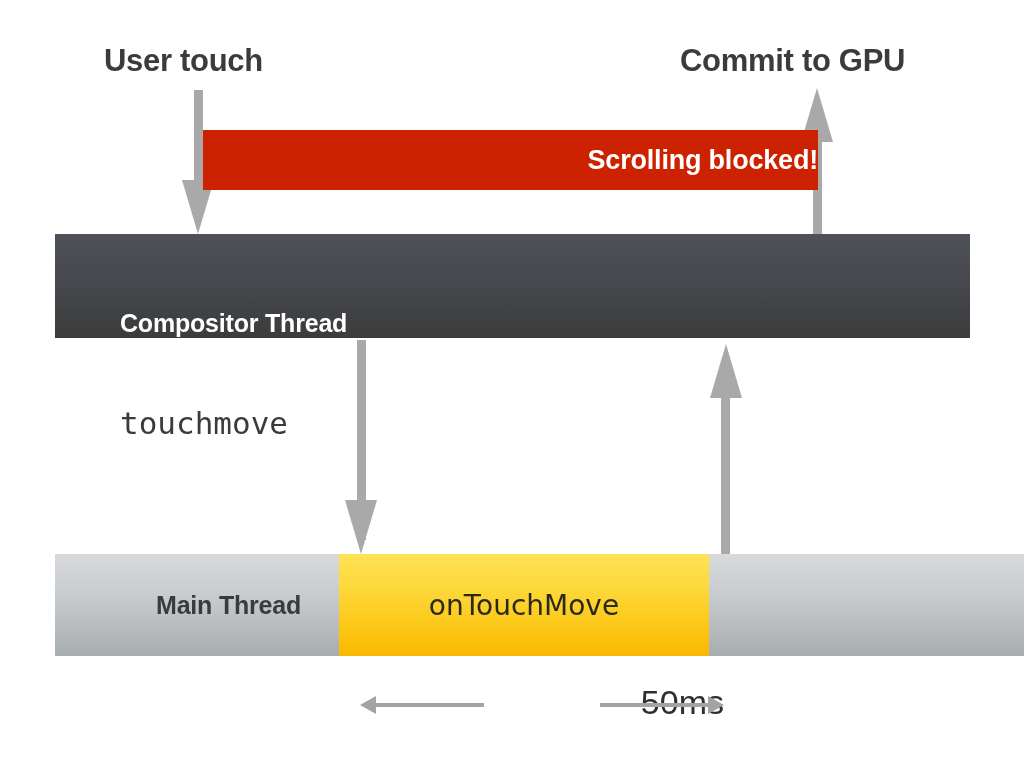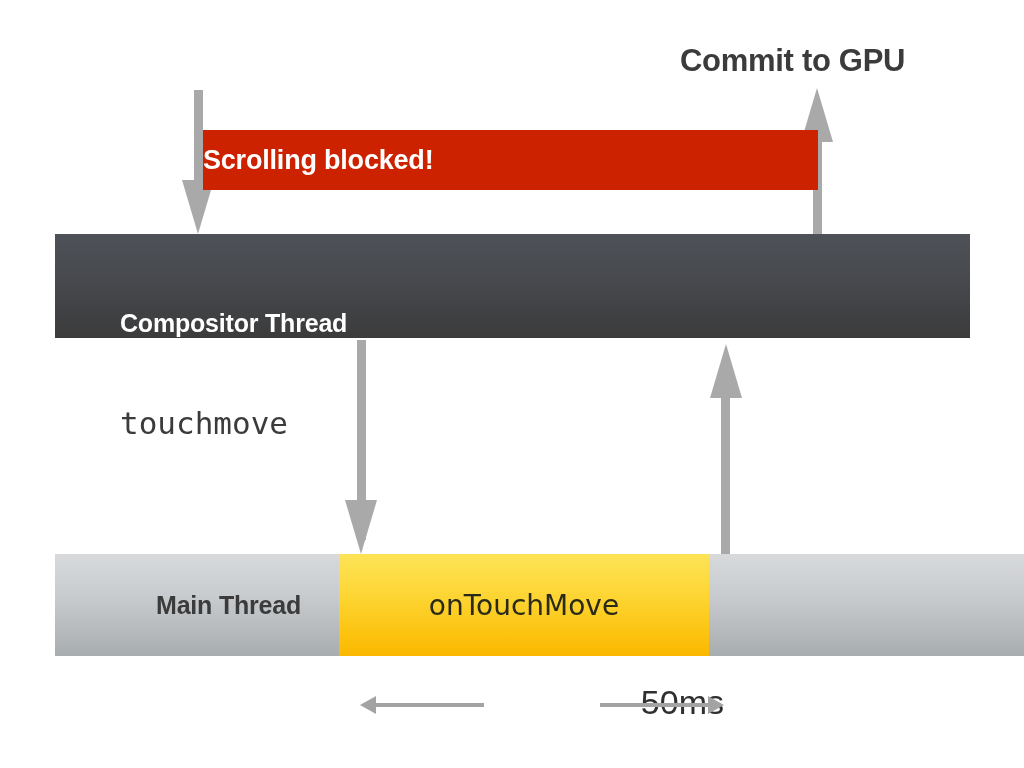--- a/index.html
+++ b/index.html
@@ -110,21 +110,21 @@
   
   #bar-scrolling-blocked {
     position: absolute;
     left: 203px;
     top: 130px;
     width: 615px;
     height: 60px;
     background: #cc2200;
     display: flex;
     align-items: center;
-    justify-content: flex-start;
+    justify-content: flex-end;
   }
   #bar-scrolling-blocked .bar-text {
     font-family: "Liberation Sans", sans-serif;
     font-weight: bold;
     font-size: 27px;
     color: #ffffff;
     letter-spacing: -0.2px;
   }
 
   
@@ -242,20 +242,21 @@
     border-top: 9px solid transparent;
     border-bottom: 9px solid transparent;
     border-left: 16px solid #a3a3a3;
   }
 </style>
 </head>
 <body>
 
 <div id="stage">
 
+  <div class="heading" id="label-user-touch">User touch</div>
 
   <div class="heading" id="label-commit-gpu">Commit to GPU</div>
 
   <div class="arrow-stem" id="arrow-user-touch-stem"></div>
   <div class="arrow-head-down" id="arrow-user-touch-head"></div>
 
   <div class="arrow-head-up" id="arrow-commit-gpu-head"></div>
   <div class="arrow-stem" id="arrow-commit-gpu-stem"></div>
 
   <div id="bar-scrolling-blocked">

